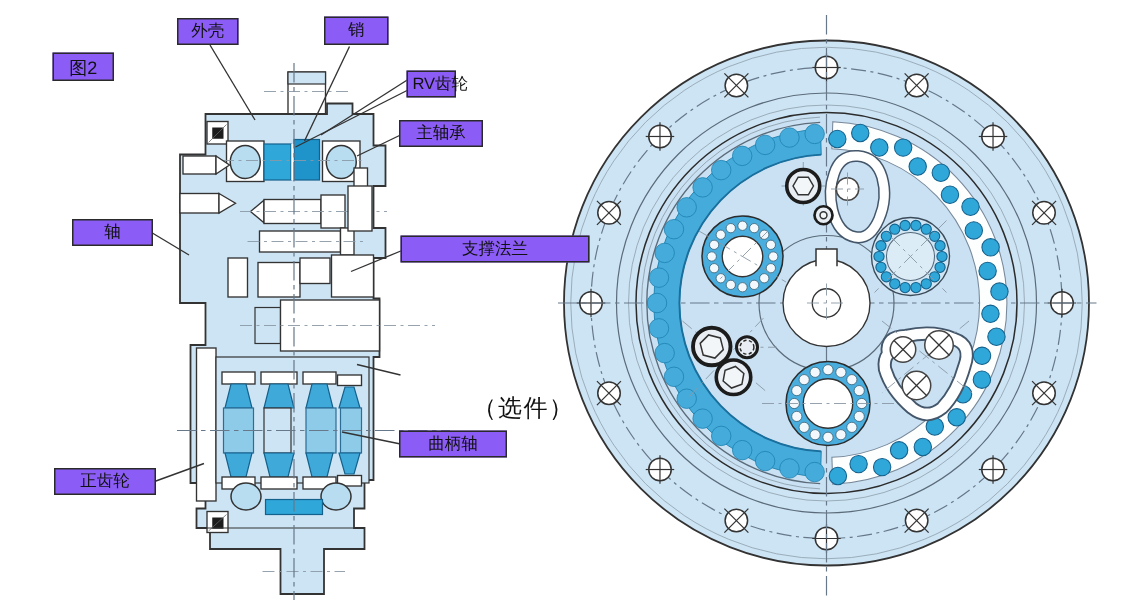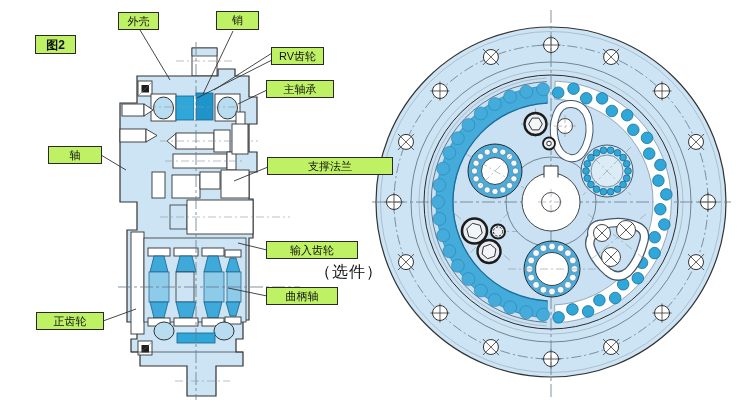--- a/index.html
+++ b/index.html
@@ -4,27 +4,27 @@
 <style>
   :root{
     --body-fill:#cde4f4; --body-deep:#c9e1f2; --accent:#2fa7d8; --accent-mid:#49aede;
     --line:#333333; --centerline:#66788a;
   }
   *{box-sizing:border-box;}
   html,body{margin:0;padding:0;background:#fff;}
   .stage{position:relative;width:755px;height:405px;background:#ffffff;overflow:hidden;
          font-family:"Liberation Sans","DejaVu Sans",sans-serif;}
   svg{position:absolute;left:0;top:0;}
-  .lbl{position:absolute;border:1px solid #2a2a2a;background:#bef264;color:#111;
+  .lbl{position:absolute;border:1px solid #2a2a2a;background:#8b5cf6;color:#111;
        font-size:11px;line-height:1;padding:3px 3px 2px;text-align:center;white-space:nowrap;}
-  .lbl-fig   {left:35px;  top:35px;  width:41px; border-width:1.5px; font-size:12px;font-weight:bold;}
+  .lbl-fig   {left:35px;  top:35px;  width:41px; border-width:1.5px; font-size:12px;}
   .lbl-waike {left:118px; top:12px;  width:41px;}
   .lbl-xiao  {left:216px; top:11px;  width:43px; height:19px;}
-  .lbl-rv    {left:271px; top:47px;  width:53px;}
-  .lbl-zhu   {left:266px; top:80px;  width:68px;}
+  .lbl-rv    {left:271px; top:47px;  width:33px;}
+  .lbl-zhu   {left:266px; top:80px;  width:56px;}
   .lbl-zhou  {left:48px;  top:146px; width:54px;}
   .lbl-fal   {left:267px; top:157px; width:126px;}
   .lbl-shuru {left:266px; top:241px; width:92px;}
   .note      {position:absolute;left:315px;top:262px;font-size:16px;color:#111;letter-spacing:1px;}
   .lbl-qub   {left:266px; top:287px; width:72px;}
   .lbl-zheng {left:36px;  top:312px; width:68px;}
 
   
   .f-body{fill:var(--body-fill);stroke:var(--line);stroke-width:1.2;}
   .f-cap {fill:var(--body-fill);stroke:#333;stroke-width:0.8;}
@@ -401,18 +401,17 @@
   </g>
 </svg>
 
 <div class="lbl lbl-fig">图2</div>
 <div class="lbl lbl-waike">外壳</div>
 <div class="lbl lbl-xiao">销</div>
 <div class="lbl lbl-rv">RV齿轮</div>
 <div class="lbl lbl-zhu">主轴承</div>
 <div class="lbl lbl-zhou">轴</div>
 <div class="lbl lbl-fal">支撑法兰</div>
-<div class="lbl lbl-shuru">输入齿轮</div>
 <div class="note">（选件）</div>
 <div class="lbl lbl-qub">曲柄轴</div>
 <div class="lbl lbl-zheng">正齿轮</div>
 
 </div>
 
 </body></html>

